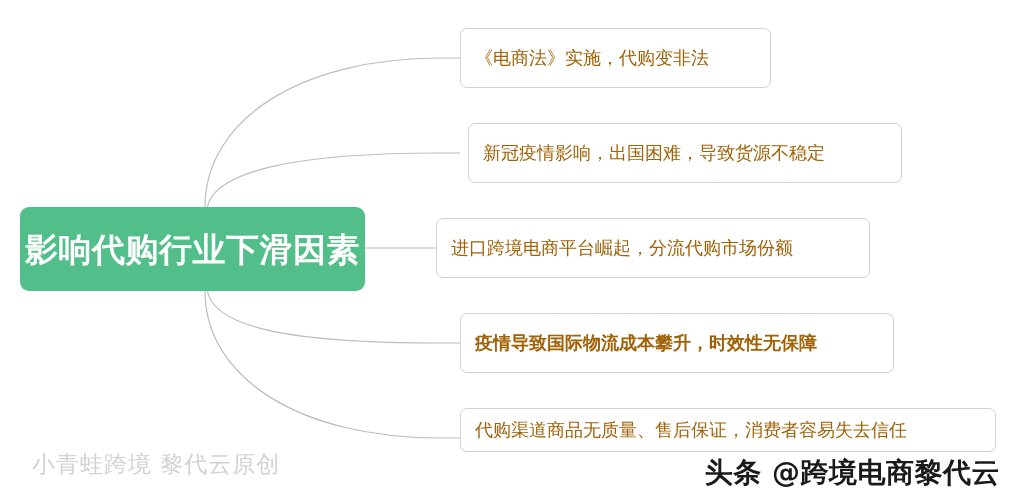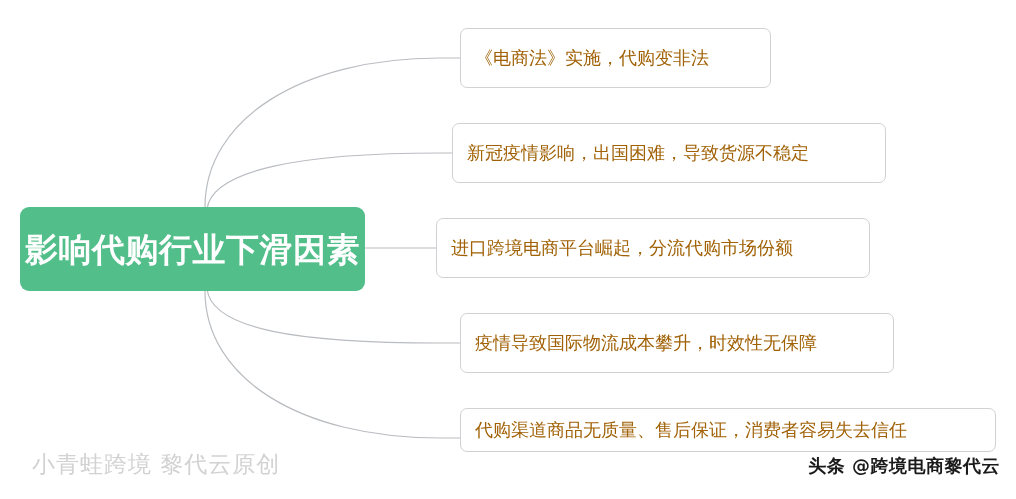--- a/index.html
+++ b/index.html
@@ -60,41 +60,41 @@
     z-index: 2;
   }
   .branch-node .label {
     color: #a16207;
     font-size: 18px;
     line-height: 1.2;
     white-space: nowrap;
     padding: 0 14px;
   }
   .branch-1 { left: 460px; top: 28px;  width: 311px; height: 60px; }
-  .branch-2 { left: 452px; top: 123px; width: 434px; height: 60px; }
+  .branch-2 { left: 468px; top: 123px; width: 434px; height: 60px; }
   .branch-3 { left: 436px; top: 218px; width: 434px; height: 60px; }
-  .branch-4 { left: 460px; top: 313px; width: 434px; height: 60px; }
+  .branch-4 { left: 460px; top: 313px; width: 434px; height: 60px; font-weight: bold; }
   .branch-5 { left: 460px; top: 408px; width: 536px; height: 44px; }
 
   .watermark-left {
     position: absolute;
     left: 32px;
     top: 449px;
     color: #d2d2d2;
     font-size: 23px;
     letter-spacing: 1px;
     white-space: nowrap;
     z-index: 4;
   }
   .watermark-right {
     position: absolute;
     right: 16px;
     top: 454px;
     color: #1a1a1a;
-    font-size: 18px;
+    font-size: 28px;
     font-weight: bold;
     letter-spacing: 0.5px;
     white-space: nowrap;
     z-index: 4;
   }
 </style>
 </head>
 <body>
 
 <div id="mindmap">

